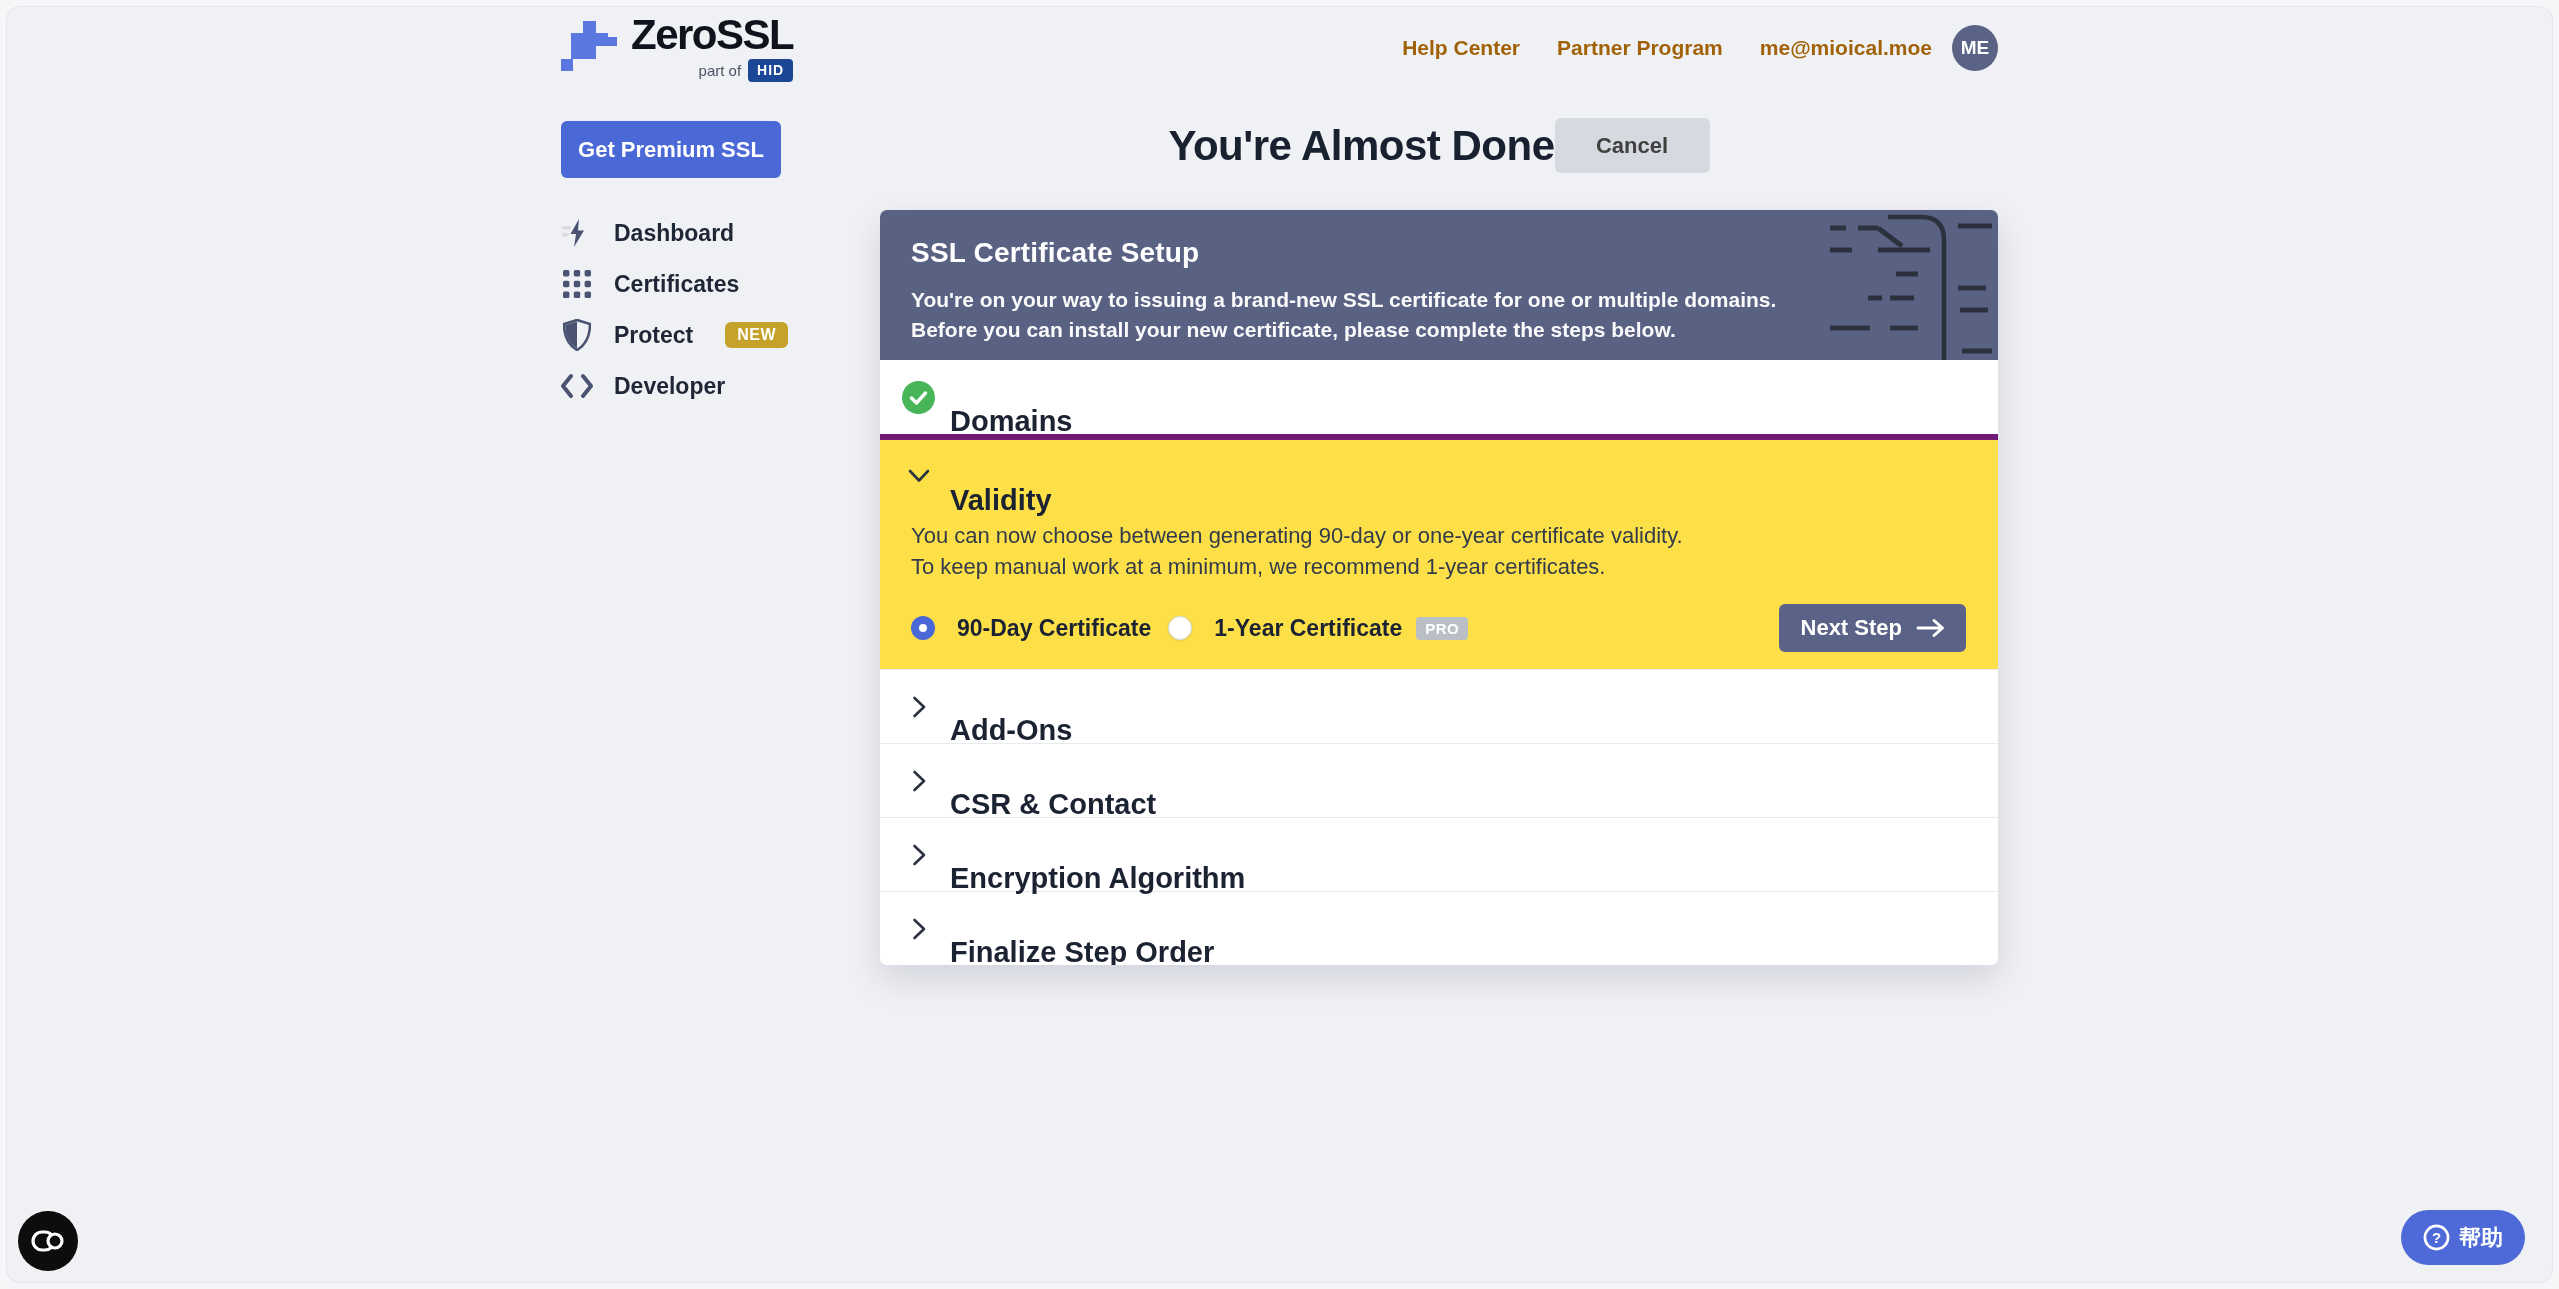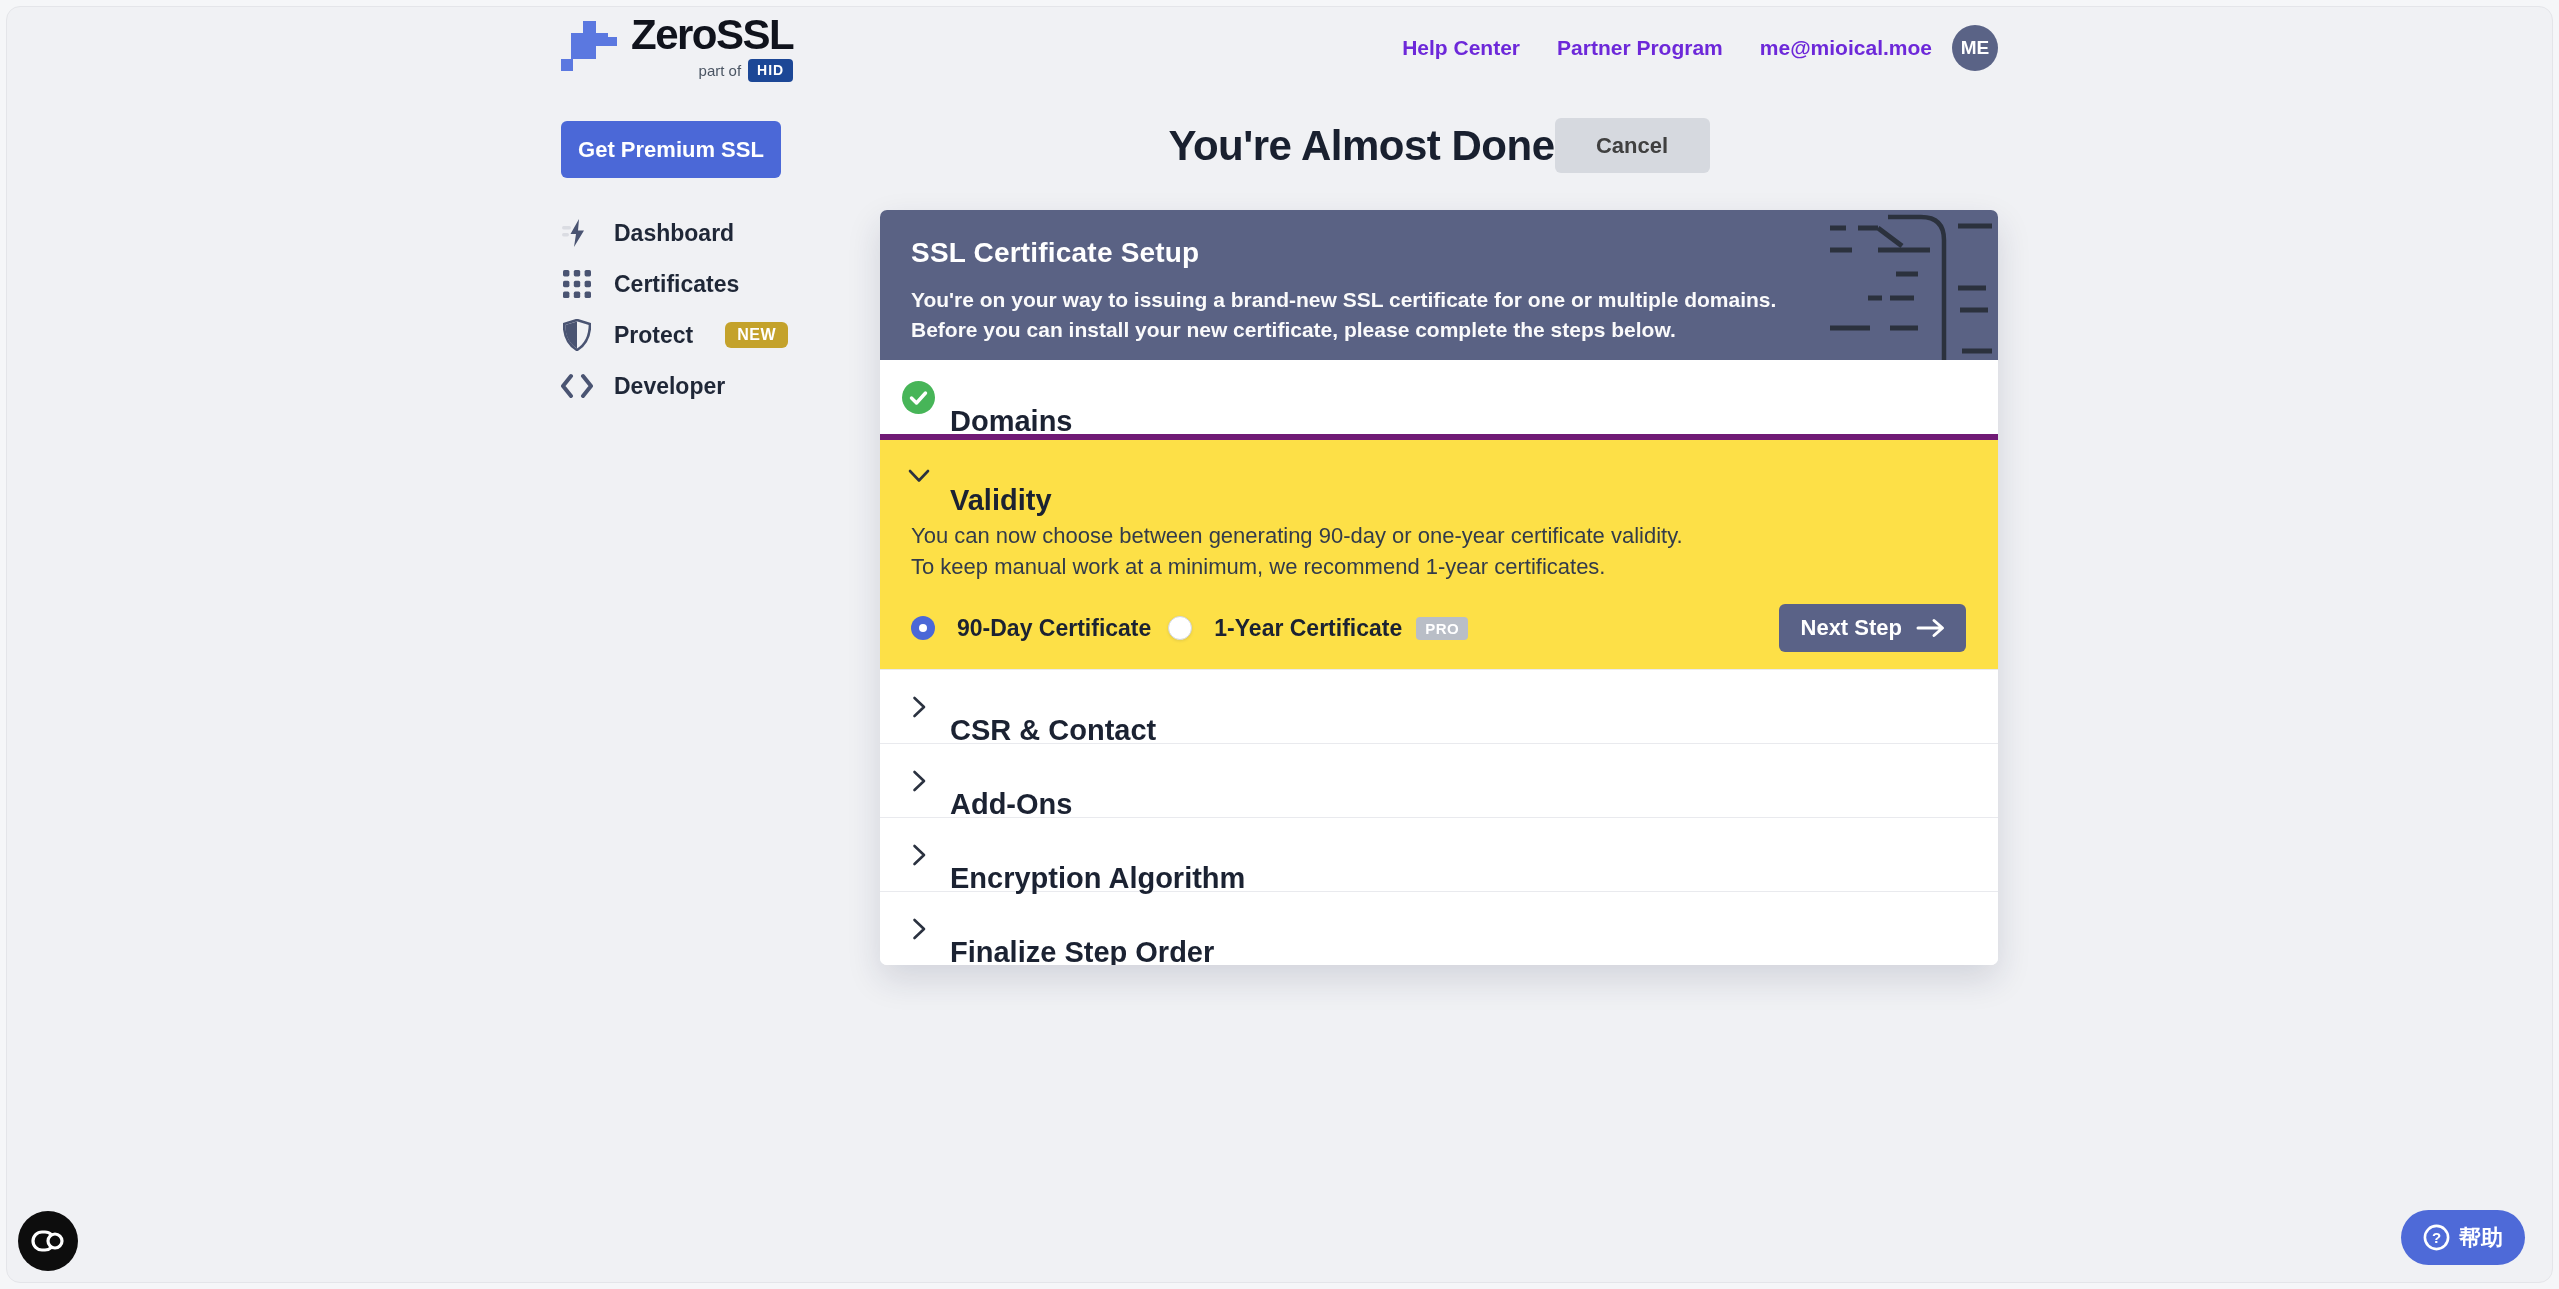--- a/index.html
+++ b/index.html
@@ -23,21 +23,21 @@
   .topbar { height:96px; display:flex; align-items:center; justify-content:space-between; }
   .logo { display:flex; align-items:center; gap:14px; }
   .logo-icon { width:56px; height:56px; }
   .wordmark-wrap { display:flex; flex-direction:column; align-items:flex-end; }
   .wordmark { font-size:42px; font-weight:800; letter-spacing:-1.5px; color:#10131c; line-height:1; }
   .partof { display:flex; align-items:center; gap:7px; margin-top:3px;text-align:center; }
   .partof-text { font-size:15px; color:#4b5563; }
   .hid-badge { background:#1c4796; color:#fff; font-size:14px; font-weight:800; letter-spacing:1px;
                padding:2px 9px; border-radius:4px; line-height:1.3; }
   .topnav { display:flex; align-items:center; gap:37px; }
-  .topnav a { font-size:21px; font-weight:600; color:#6d28d9; text-decoration:none; }
+  .topnav a { font-size:21px; font-weight:600; color:#a16207; text-decoration:none; }
   .avatar { width:46px; height:46px; border-radius:50%; background:#5a6386; color:#fff;
             display:flex; align-items:center; justify-content:center;
             font-size:19px; font-weight:700; margin-left:-17px; }
 
   
   .cols { display:flex; }
   .sidebar { width:319px; flex:none; padding-top:25px; }
   .cta-btn { display:block; width:220px; height:57px; background:#4b68d7; color:#fff;
              border:none; border-radius:6px; font-size:22px; font-weight:700; cursor:pointer;
              font-family:inherit; }
@@ -257,29 +257,29 @@
             </button>
           </div>
         </div>
 
         <div class="step-row">
           <span class="step-icon">
             <svg width="14" height="22" viewBox="0 0 14 22">
                 <path d="M2.5 2 L12 11 L2.5 20" fill="none" stroke="#2b3240" stroke-width="2.6" stroke-linecap="round" stroke-linejoin="round"></path>
               </svg>
           </span>
-          <span class="step-label">CSR &amp; Contact</span>
+          <span class="step-label">Add-Ons</span>
         </div>
         <div class="step-row">
           <span class="step-icon">
             <svg width="14" height="22" viewBox="0 0 14 22">
                 <path d="M2.5 2 L12 11 L2.5 20" fill="none" stroke="#2b3240" stroke-width="2.6" stroke-linecap="round" stroke-linejoin="round"></path>
               </svg>
           </span>
-          <span class="step-label">Add-Ons</span>
+          <span class="step-label">CSR &amp; Contact</span>
         </div>
         <div class="step-row">
           <span class="step-icon">
             <svg width="14" height="22" viewBox="0 0 14 22">
                 <path d="M2.5 2 L12 11 L2.5 20" fill="none" stroke="#2b3240" stroke-width="2.6" stroke-linecap="round" stroke-linejoin="round"></path>
               </svg>
           </span>
           <span class="step-label">Encryption Algorithm</span>
         </div>
         <div class="step-row">

